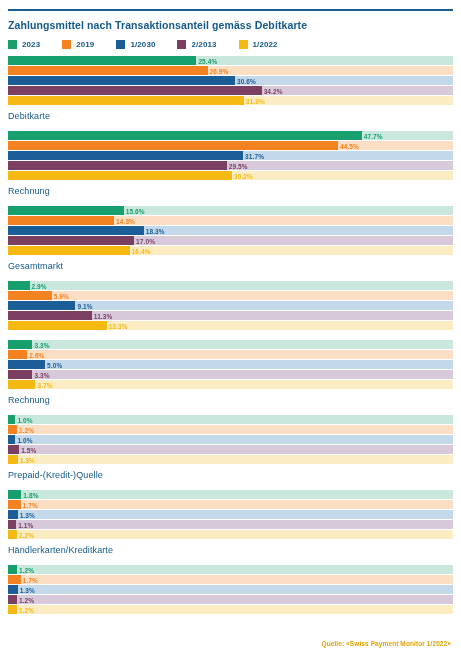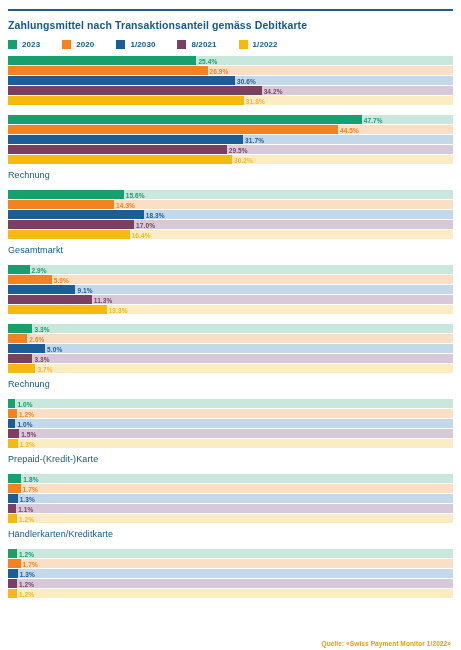--- a/index.html
+++ b/index.html
@@ -120,29 +120,29 @@
 
   <div class="chart-title">Zahlungsmittel nach Transaktionsanteil gemäss Debitkarte</div>
 
   <div class="legend">
       <div class="legend-item">
         <span class="legend-swatch" style="background: rgb(23, 160, 110);"></span>
         <span class="legend-label">2023</span>
       </div>
       <div class="legend-item">
         <span class="legend-swatch" style="background: rgb(245, 130, 32);"></span>
-        <span class="legend-label">2020</span>
+        <span class="legend-label">2019</span>
       </div>
       <div class="legend-item">
         <span class="legend-swatch" style="background: rgb(27, 93, 151);"></span>
         <span class="legend-label">1/2030</span>
       </div>
       <div class="legend-item">
         <span class="legend-swatch" style="background: rgb(123, 63, 98);"></span>
-        <span class="legend-label">8/2021</span>
+        <span class="legend-label">2/2013</span>
       </div>
       <div class="legend-item">
         <span class="legend-swatch" style="background: rgb(246, 185, 18);"></span>
         <span class="legend-label">1/2022</span>
       </div>
     </div>
 
   <div class="groups">
       <div class="group">
         <div class="bars">
@@ -165,20 +165,21 @@
             <div class="bar-track" style="background: rgb(215, 201, 217);"></div>
             <div class="bar-fill" style="width: 57%; background: rgb(123, 63, 98);"></div>
             <div class="bar-value" style="left: 57%; color: rgb(123, 63, 98);">34.2%</div>
           </div>
           <div class="bar-row">
             <div class="bar-track" style="background: rgb(252, 236, 195);"></div>
             <div class="bar-fill" style="width: 53%; background: rgb(246, 185, 18);"></div>
             <div class="bar-value" style="left: 53%; color: rgb(246, 185, 18);">31.8%</div>
           </div>
         </div>
+        <div class="group-label">Debitkarte</div>
       </div>
       <div class="group">
         <div class="bars">
           <div class="bar-row">
             <div class="bar-track" style="background: rgb(201, 231, 220);"></div>
             <div class="bar-fill" style="width: 79.5%; background: rgb(23, 160, 110);"></div>
             <div class="bar-value" style="left: 79.5%; color: rgb(23, 160, 110);">47.7%</div>
           </div>
           <div class="bar-row">
             <div class="bar-track" style="background: rgb(251, 223, 196);"></div>
@@ -313,21 +314,21 @@
             <div class="bar-track" style="background: rgb(215, 201, 217);"></div>
             <div class="bar-fill" style="width: 2.5%; background: rgb(123, 63, 98);"></div>
             <div class="bar-value" style="left: 2.5%; color: rgb(123, 63, 98);">1.5%</div>
           </div>
           <div class="bar-row">
             <div class="bar-track" style="background: rgb(252, 236, 195);"></div>
             <div class="bar-fill" style="width: 2.16667%; background: rgb(246, 185, 18);"></div>
             <div class="bar-value" style="left: 2.16667%; color: rgb(246, 185, 18);">1.3%</div>
           </div>
         </div>
-        <div class="group-label">Prepaid-(Kredit-)Karte</div>
+        <div class="group-label">Prepaid-(Kredit-)Quelle</div>
       </div>
       <div class="group">
         <div class="bars">
           <div class="bar-row">
             <div class="bar-track" style="background: rgb(201, 231, 220);"></div>
             <div class="bar-fill" style="width: 3%; background: rgb(23, 160, 110);"></div>
             <div class="bar-value" style="left: 3%; color: rgb(23, 160, 110);">1.8%</div>
           </div>
           <div class="bar-row">
             <div class="bar-track" style="background: rgb(251, 223, 196);"></div>

